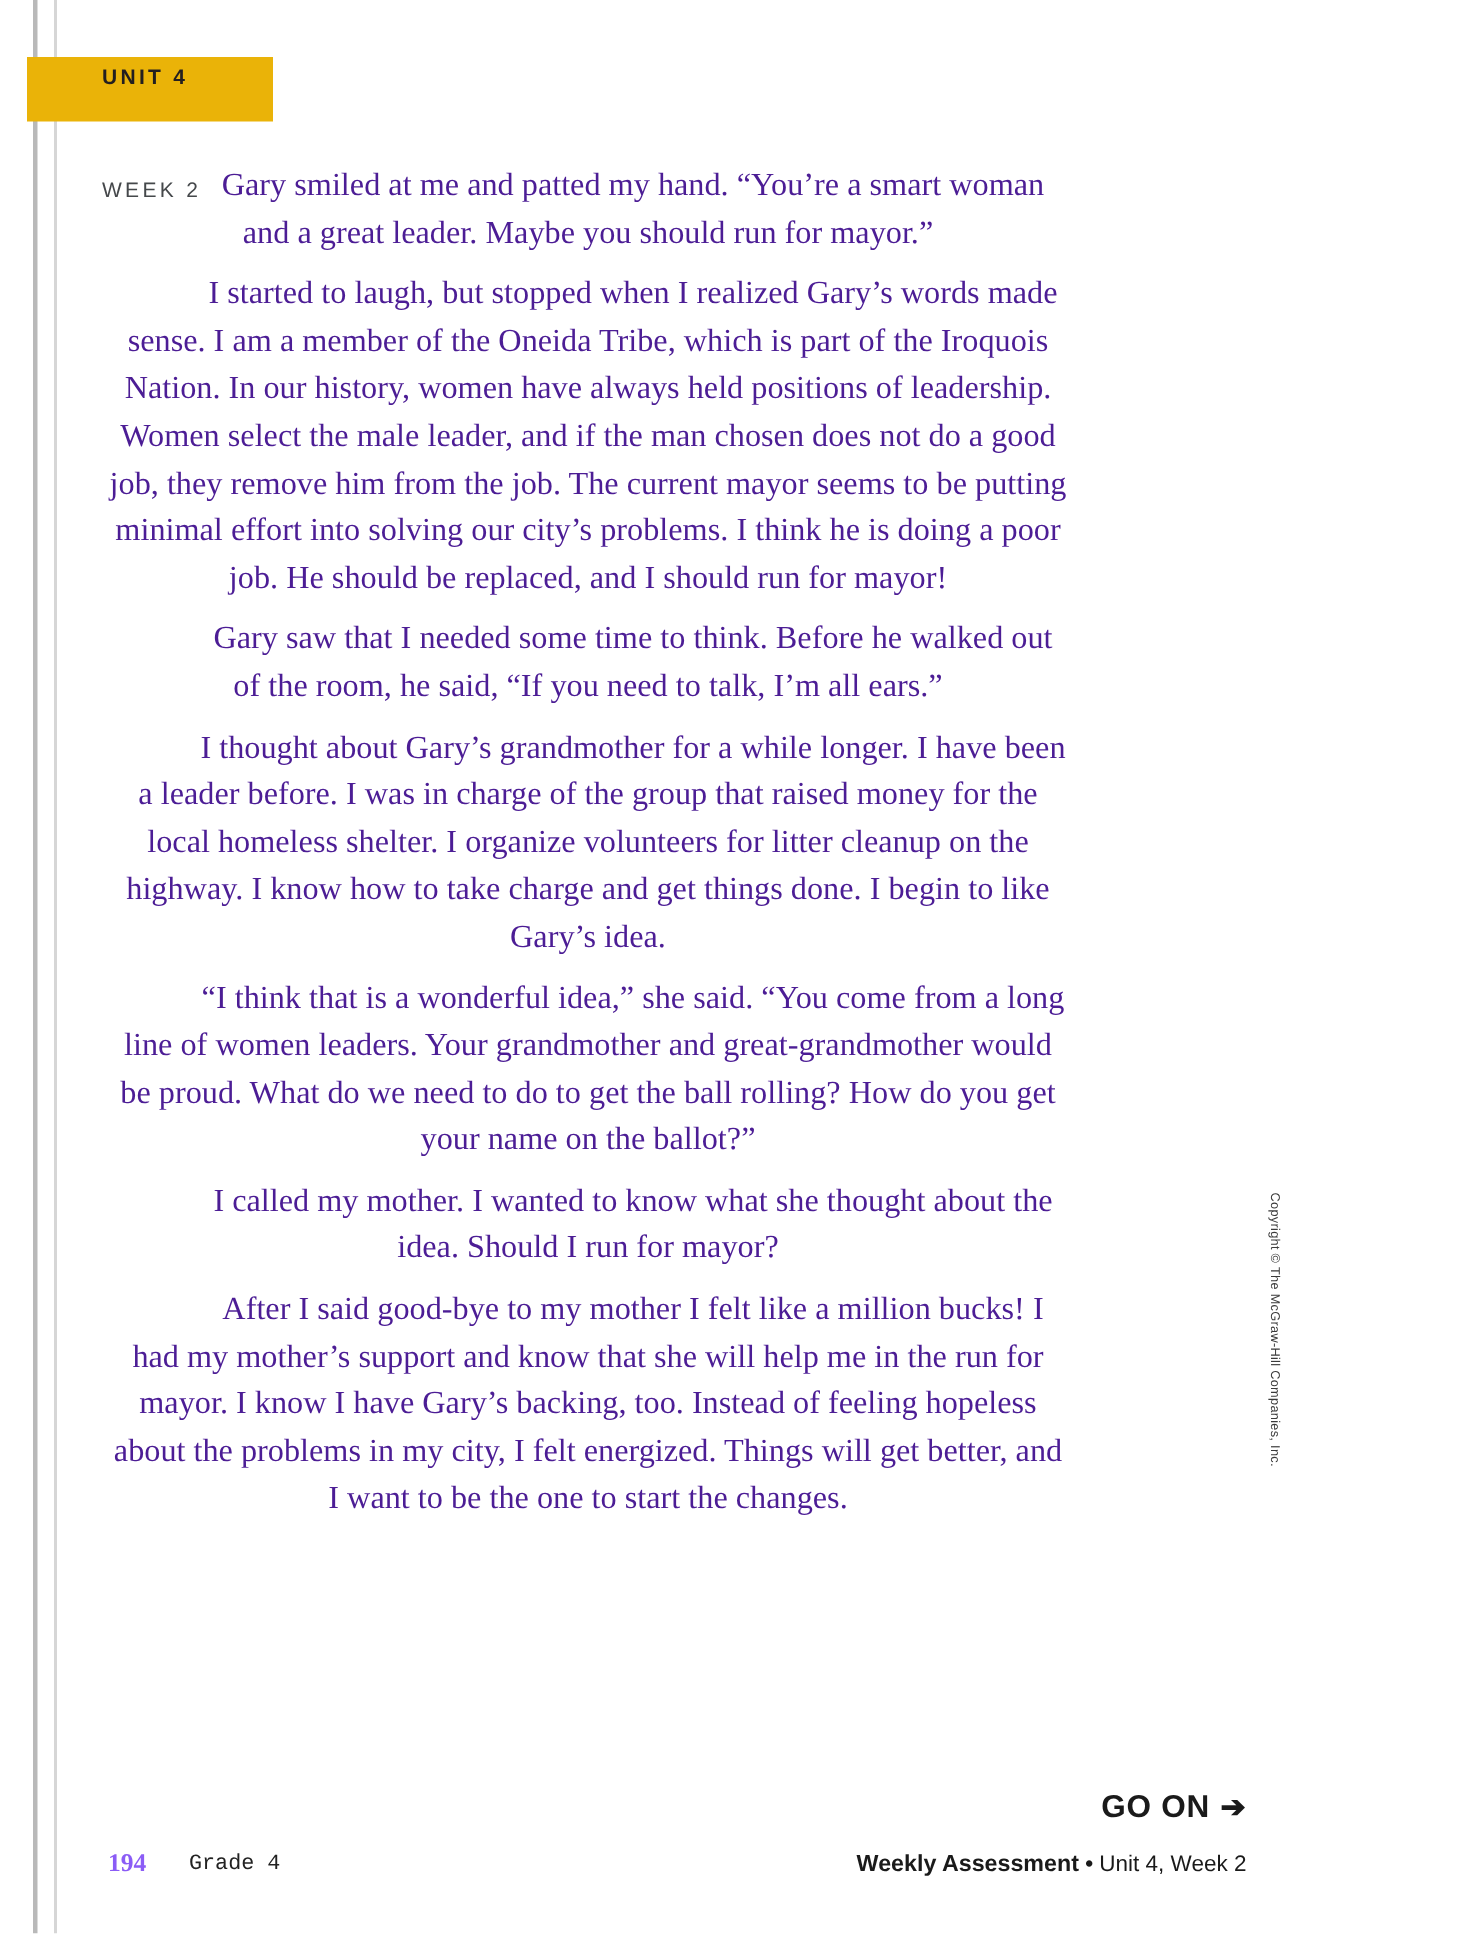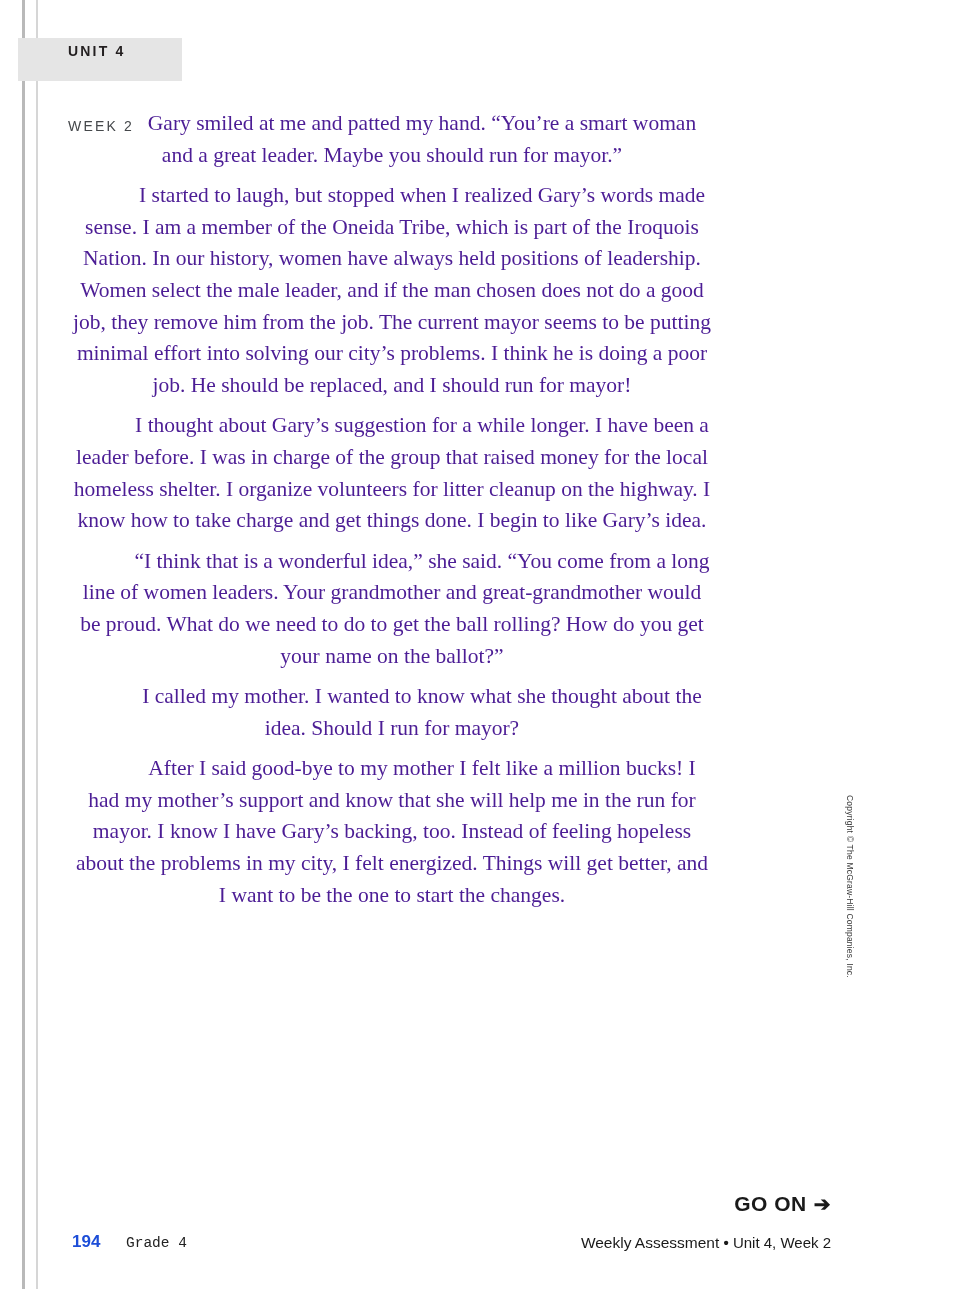--- a/index.html
+++ b/index.html
@@ -34,21 +34,21 @@
     background: #d6d6d6;
   }
 
   
   .unit-tab {
     position: absolute;
     left: 18px;
     top: 38px;
     width: 164px;
     height: 43px;
-    background: #e5e5e5;
+    background: #eab308;
   }
   .unit-tab .unit-line {
     position: absolute;
     left: 50px;
     top: 5px;
     font-family: "Liberation Sans", sans-serif;
     font-weight: bold;
     font-size: 14px;
     letter-spacing: 2.2px;
     color: #231f20;
@@ -113,44 +113,44 @@
     display: inline-block;
     margin-left: 7px;
     font-size: 20px;
   }
 
   
   .footer-page {
     position: absolute;
     left: 72px;
     top: 1232px;
-    font-family: Liberation Sans, sans-serif;
+    font-family: Liberation Serif, serif;
     font-weight: bold;
     font-size: 17px;
-    color: #1d4ed8;
+    color: #8b5cf6;
   }
   .footer-grade {
     position: absolute;
     left: 126px;
     top: 1235px;
     font-family: Liberation Mono, monospace;
     font-size: 14.5px;
     color: #222222;
   }
   .footer-right {
     position: absolute;
     right: 148px;
     top: 1234px;
     font-family: "Liberation Sans", sans-serif;
     font-size: 15px;
     color: #1a1a1a;
     white-space: nowrap;
   }
   .footer-right .strong {
-    font-weight: normal;
+    font-weight: bold;
     font-size: 15.5px;
     margin-top: 13px;
   }
   .footer-right .dot {
     font-weight: bold;
   }
 </style>
 </head>
 <body>
 
@@ -158,21 +158,22 @@
 <div class="edge-rule-inner"></div>
 
 <div class="unit-tab">
   <div class="unit-line">UNIT 4</div>
   <div class="week-line">WEEK 2</div>
 </div>
 
 <div class="passage">
   <p>Gary smiled at me and patted my hand. “You’re a smart woman and a great leader. Maybe you should run for mayor.”</p>
   <p>I started to laugh, but stopped when I realized Gary’s words made sense. I am a member of the Oneida Tribe, which is part of the Iroquois Nation. In our history, women have always held positions of leadership. Women select the male leader, and if the man chosen does not do a good job, they remove him from the job. The current mayor seems to be putting minimal effort into solving our city’s problems. I think he is doing a poor job. He should be replaced, and I should run for mayor!</p>
-  <p>I thought about Gary’s suggestion for a while longer. I have been a leader before. I was in charge of the group that raised money for the local homeless shelter. I organize volunteers for litter cleanup on the highway. I know how to take charge and get things done. I begin to like Gary’s idea.</p>
+  <p>Gary saw that I needed some time to think. Before he walked out of the room, he said, “If you need to talk, I’m all ears.”</p>
+  <p>I thought about Gary’s grandmother for a while longer. I have been a leader before. I was in charge of the group that raised money for the local homeless shelter. I organize volunteers for litter cleanup on the highway. I know how to take charge and get things done. I begin to like Gary’s idea.</p>
   <p>“I think that is a wonderful idea,” she said. “You come from a long line of women leaders. Your grandmother and great-grandmother would be proud. What do we need to do to get the ball rolling? How do you get your name on the ballot?”</p>
   <p>I called my mother. I wanted to know what she thought about the idea. Should I run for mayor?</p>
   <p>After I said good-bye to my mother I felt like a million bucks! I had my mother’s support and know that she will help me in the run for mayor. I know I have Gary’s backing, too. Instead of feeling hopeless about the problems in my city, I felt energized. Things will get better, and I want to be the one to start the changes.</p>
 </div>
 
 <div class="copyright">Copyright © The McGraw-Hill Companies, Inc.</div>
 
 <div class="go-on">
   <span>GO ON</span><span class="arrow">➔</span>
 </div>

